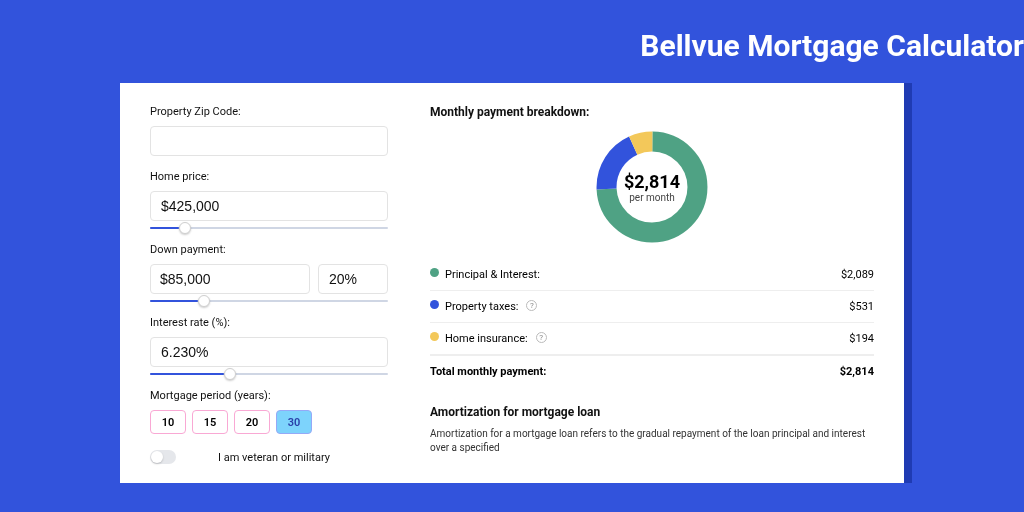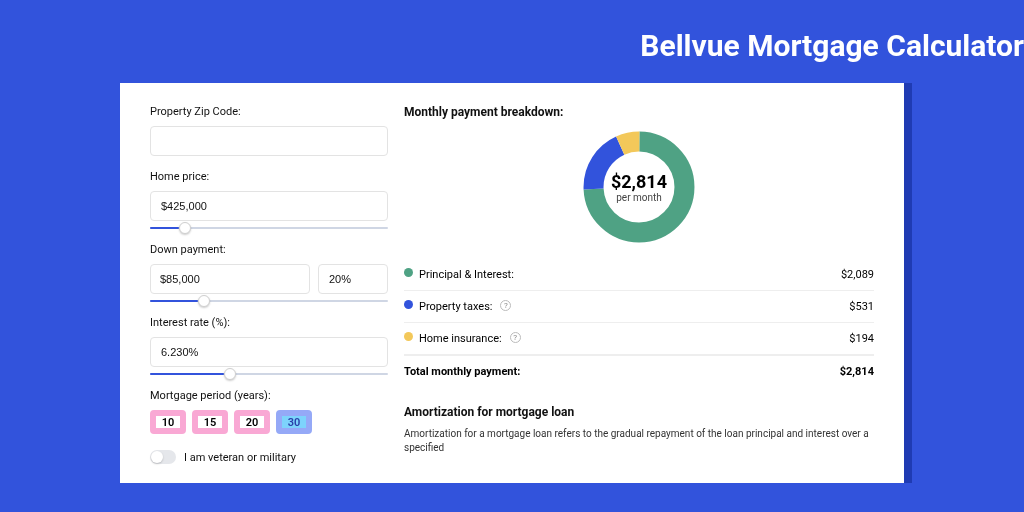--- a/index.html
+++ b/index.html
@@ -17,40 +17,40 @@
     font-weight: 700;
     padding: 28px 0 20px;
   }
   .card {
     background: #fff;
     width: 784px;
     margin: 0 auto;
     padding: 22px 30px 10px;
     box-shadow: 8px 0 0 #1f3bb3;
     display: flex;
-    gap: 16px;
+    gap: 42px;
     height: 400px;
     overflow: hidden;
   }
   .left { width: 238px; flex: 0 0 238px; }
   .right { flex: 1; min-width: 0; }
 
   .field-label {
     font-size: 11px;
     color: #111;
     margin-bottom: 8px;
     display: block;
   }
   .field-input {
     width: 100%;
     height: 30px;
     border: 1px solid #e3e3e3;
     border-radius: 4px;
     padding: 0 10px;
-    font-size: 11px;
+    font-size: 14px;
     color: #111;
   }
   .field { margin-bottom: 14px; }
 
   .slider-track {
     margin-top: 6px;
     height: 2px;
     background: #cfd6e4;
     position: relative;
     border-radius: 2px;
@@ -72,21 +72,21 @@
     border: 1px solid #d0d0d0;
     box-shadow: 0 1px 2px rgba(0,0,0,0.2);
   }
 
   .two-col { display: flex; gap: 8px; }
   .two-col .field-input:first-child { flex: 1; padding-left: 9px; }
   .two-col .field-input:last-child { width: 70px; flex: 0 0 70px; }
 
   .period-btns { display: flex; gap: 6px; }
   .period-btn {
-    border: 6px solid #f9a8d4;
+    border: 1px solid #f9a8d4;
     border-radius: 4px;
     background: #fff;
     font-size: 11px;
     font-weight: 600;
     width: 36px;
     height: 24px;
     display: flex;
     align-items: center;
     justify-content: center;
     cursor: pointer;
@@ -106,21 +106,21 @@
     position: relative;
   }
   .toggle-knob {
     position: absolute;
     left: 1px; top: 1px;
     width: 12px; height: 12px;
     border-radius: 50%;
     background: #fff;
     box-shadow: 0 1px 2px rgba(0,0,0,0.2);
   }
-  .toggle-label { font-size: 11px; color: #111; }
+  .toggle-label { font-size: 11px; color: #111; margin-left: 34px; }
 
   .section-title {
     font-size: 12px;
     font-weight: 700;
     color: #111;
     margin-bottom: 8px;
   }
 
   .donut-wrap {
     display: flex;

